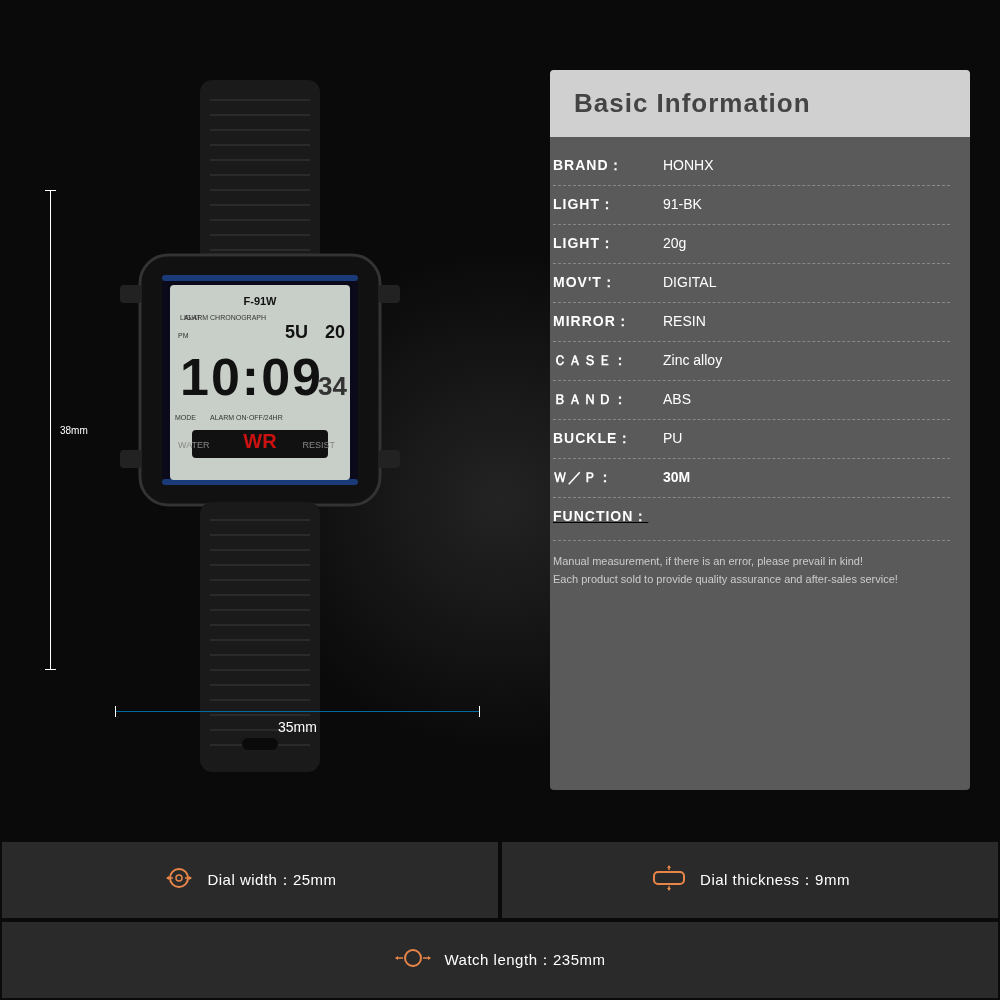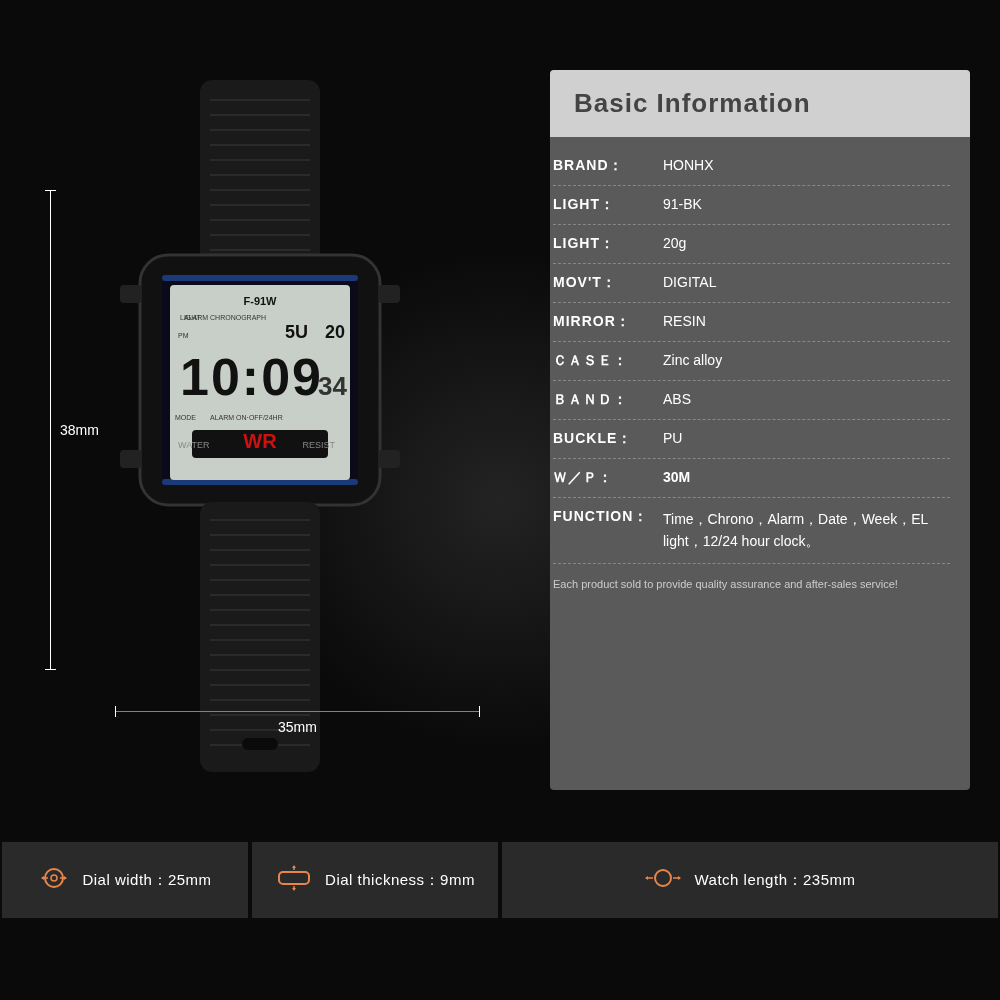--- a/index.html
+++ b/index.html
@@ -59,21 +59,21 @@
     }
     .dim-line-v::before { top: 0; }
     .dim-line-v::after { bottom: 0; }
 
     .dim-label-left {
       position: absolute;
       left: 10px;
       top: 50%;
       transform: translateY(-50%);
       color: #fff;
-      font-size: 14px;
+      font-size: 10px;
     }
 
     
     .info-panel {
       width: 420px;
       height: 720px;
       background: #5a5a5a;
       border-radius: 4px;
       overflow: hidden;
       flex-shrink: 0;
@@ -132,21 +132,21 @@
       margin-top: 12px;
       line-height: 1.6;
       padding-bottom: 10px;
     }
 
     
     .bottom-bar {
       width: 1000px;
       height: 160px;
       display: flex;
-      flex-direction: row;
+      flex-direction: column;
       position: absolute;
       bottom: 0;
       left: 0;
     }
 
     .bottom-row {
       display: flex;
       width: 100%;
       height: 80px;
     }
@@ -266,21 +266,21 @@
       <line x1="130" y1="605" x2="230" y2="605" stroke="#2a2a2a" stroke-width="2"></line>
       <line x1="130" y1="620" x2="230" y2="620" stroke="#2a2a2a" stroke-width="2"></line>
       <line x1="130" y1="635" x2="230" y2="635" stroke="#2a2a2a" stroke-width="2"></line>
       <line x1="130" y1="650" x2="230" y2="650" stroke="#2a2a2a" stroke-width="2"></line>
       <line x1="130" y1="665" x2="230" y2="665" stroke="#2a2a2a" stroke-width="2"></line>
 
       <rect x="162" y="658" width="36" height="12" rx="6" fill="#0a0a0a"></rect>
     </svg>
 
     <div style="position:absolute; bottom:108px; left:95px; right:20px; display:flex; align-items:center;">
-      <div style="flex:1; height:1px; background:#ec4899; position:relative;">
+      <div style="flex:1; height:1px; background:#0369a1; position:relative;">
         <div style="position:absolute; left:0; top:-5px; width:1px; height:11px; background:#fff;"></div>
         <div style="position:absolute; right:0; top:-5px; width:1px; height:11px; background:#fff;"></div>
         <span style="position:absolute; left:50%; transform:translateX(-50%); top:8px; color:#fff; font-size:14px; white-space:nowrap;">35mm</span>
       </div>
     </div>
 
   </div>
 
   <div class="info-panel">
     <div class="info-header">
@@ -317,26 +317,26 @@
         <span class="info-val">ABS</span>
       </div>
       <div class="info-row">
         <span class="info-key">BUCKLE：</span>
         <span class="info-val">PU</span>
       </div>
       <div class="info-row">
         <span class="info-key">Ｗ／Ｐ：</span>
         <span class="info-val" style="font-weight:bold;">30M</span>
       </div>
-      <div class="info-row" style="flex-direction:row;">
+      <div class="info-row" style="flex-direction:column;text-decoration:underline;">
         <span class="info-key" style="margin-bottom:4px;">FUNCTION：</span>
-        <span class="info-function-text">Time，Chrono，Alarm，Date，Week，EL light，12/24 hour clock。</span>
       </div>
 
       <div class="info-note">
+        <div>Manual measurement, if there is an error, please prevail in kind!</div>
         <div>Each product sold to provide quality assurance and after-sales service!</div>
       </div>
 
     </div>
   </div>
 
 </div>
 
 <div class="bottom-bar">
   <div class="bottom-row">

